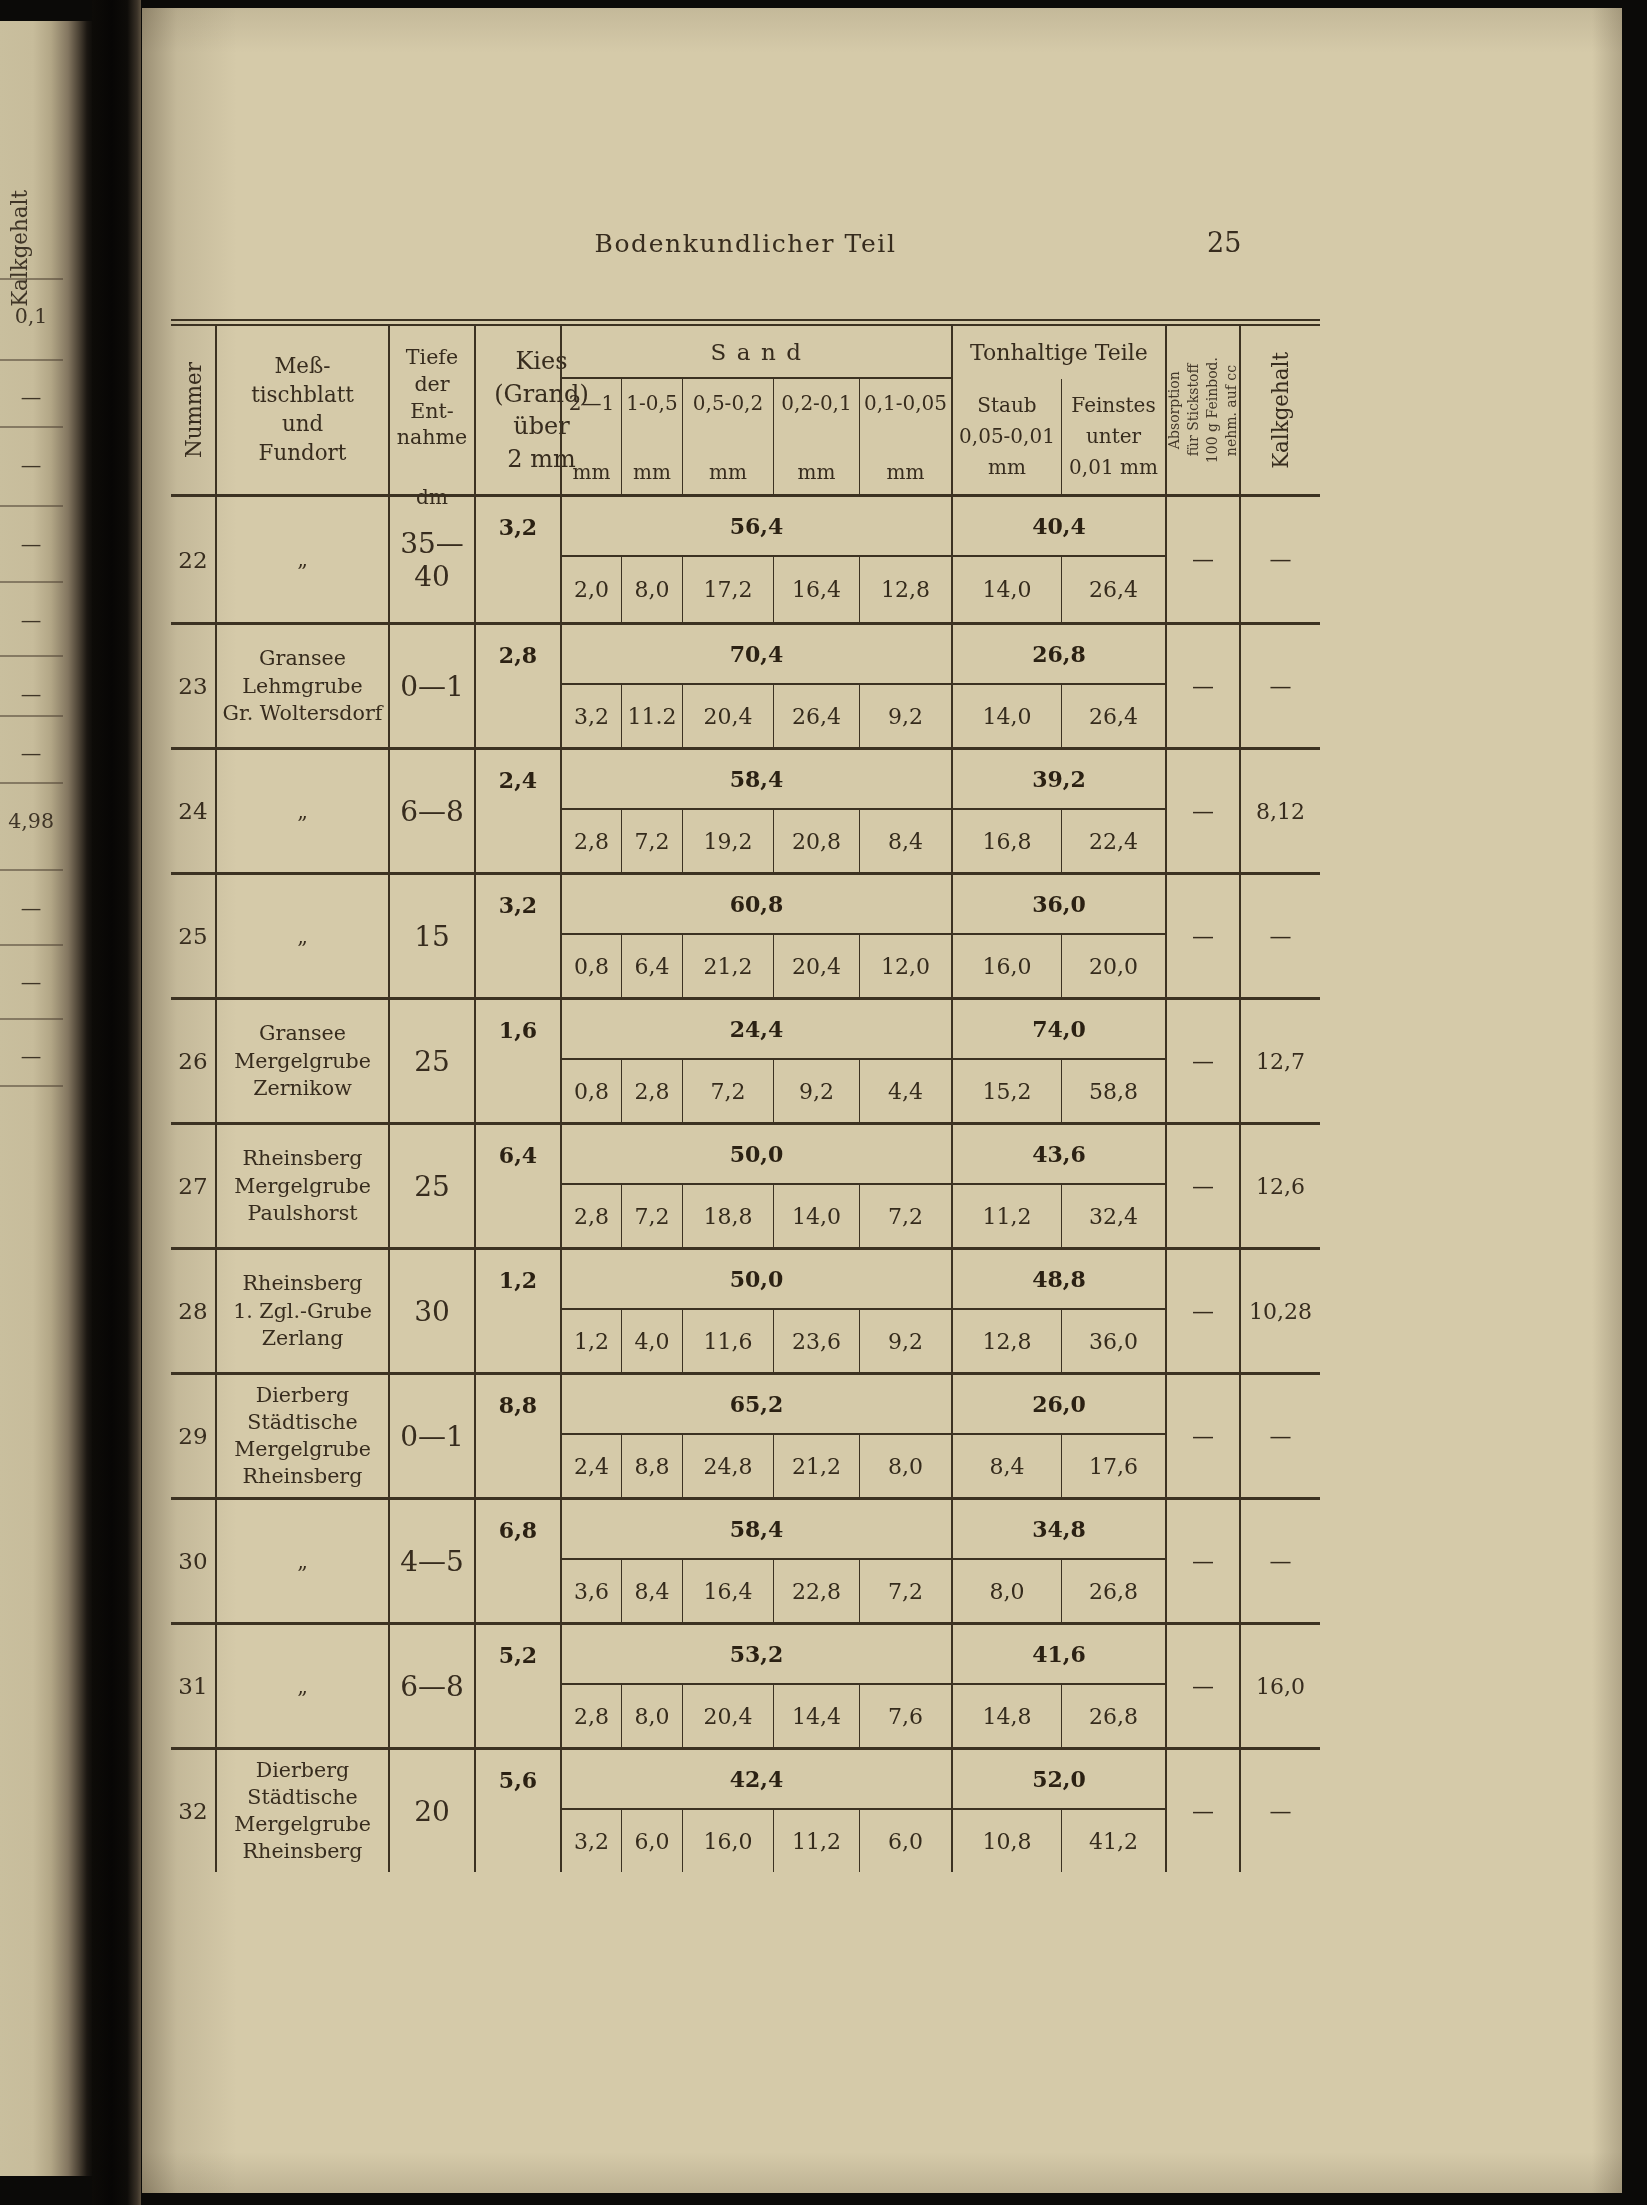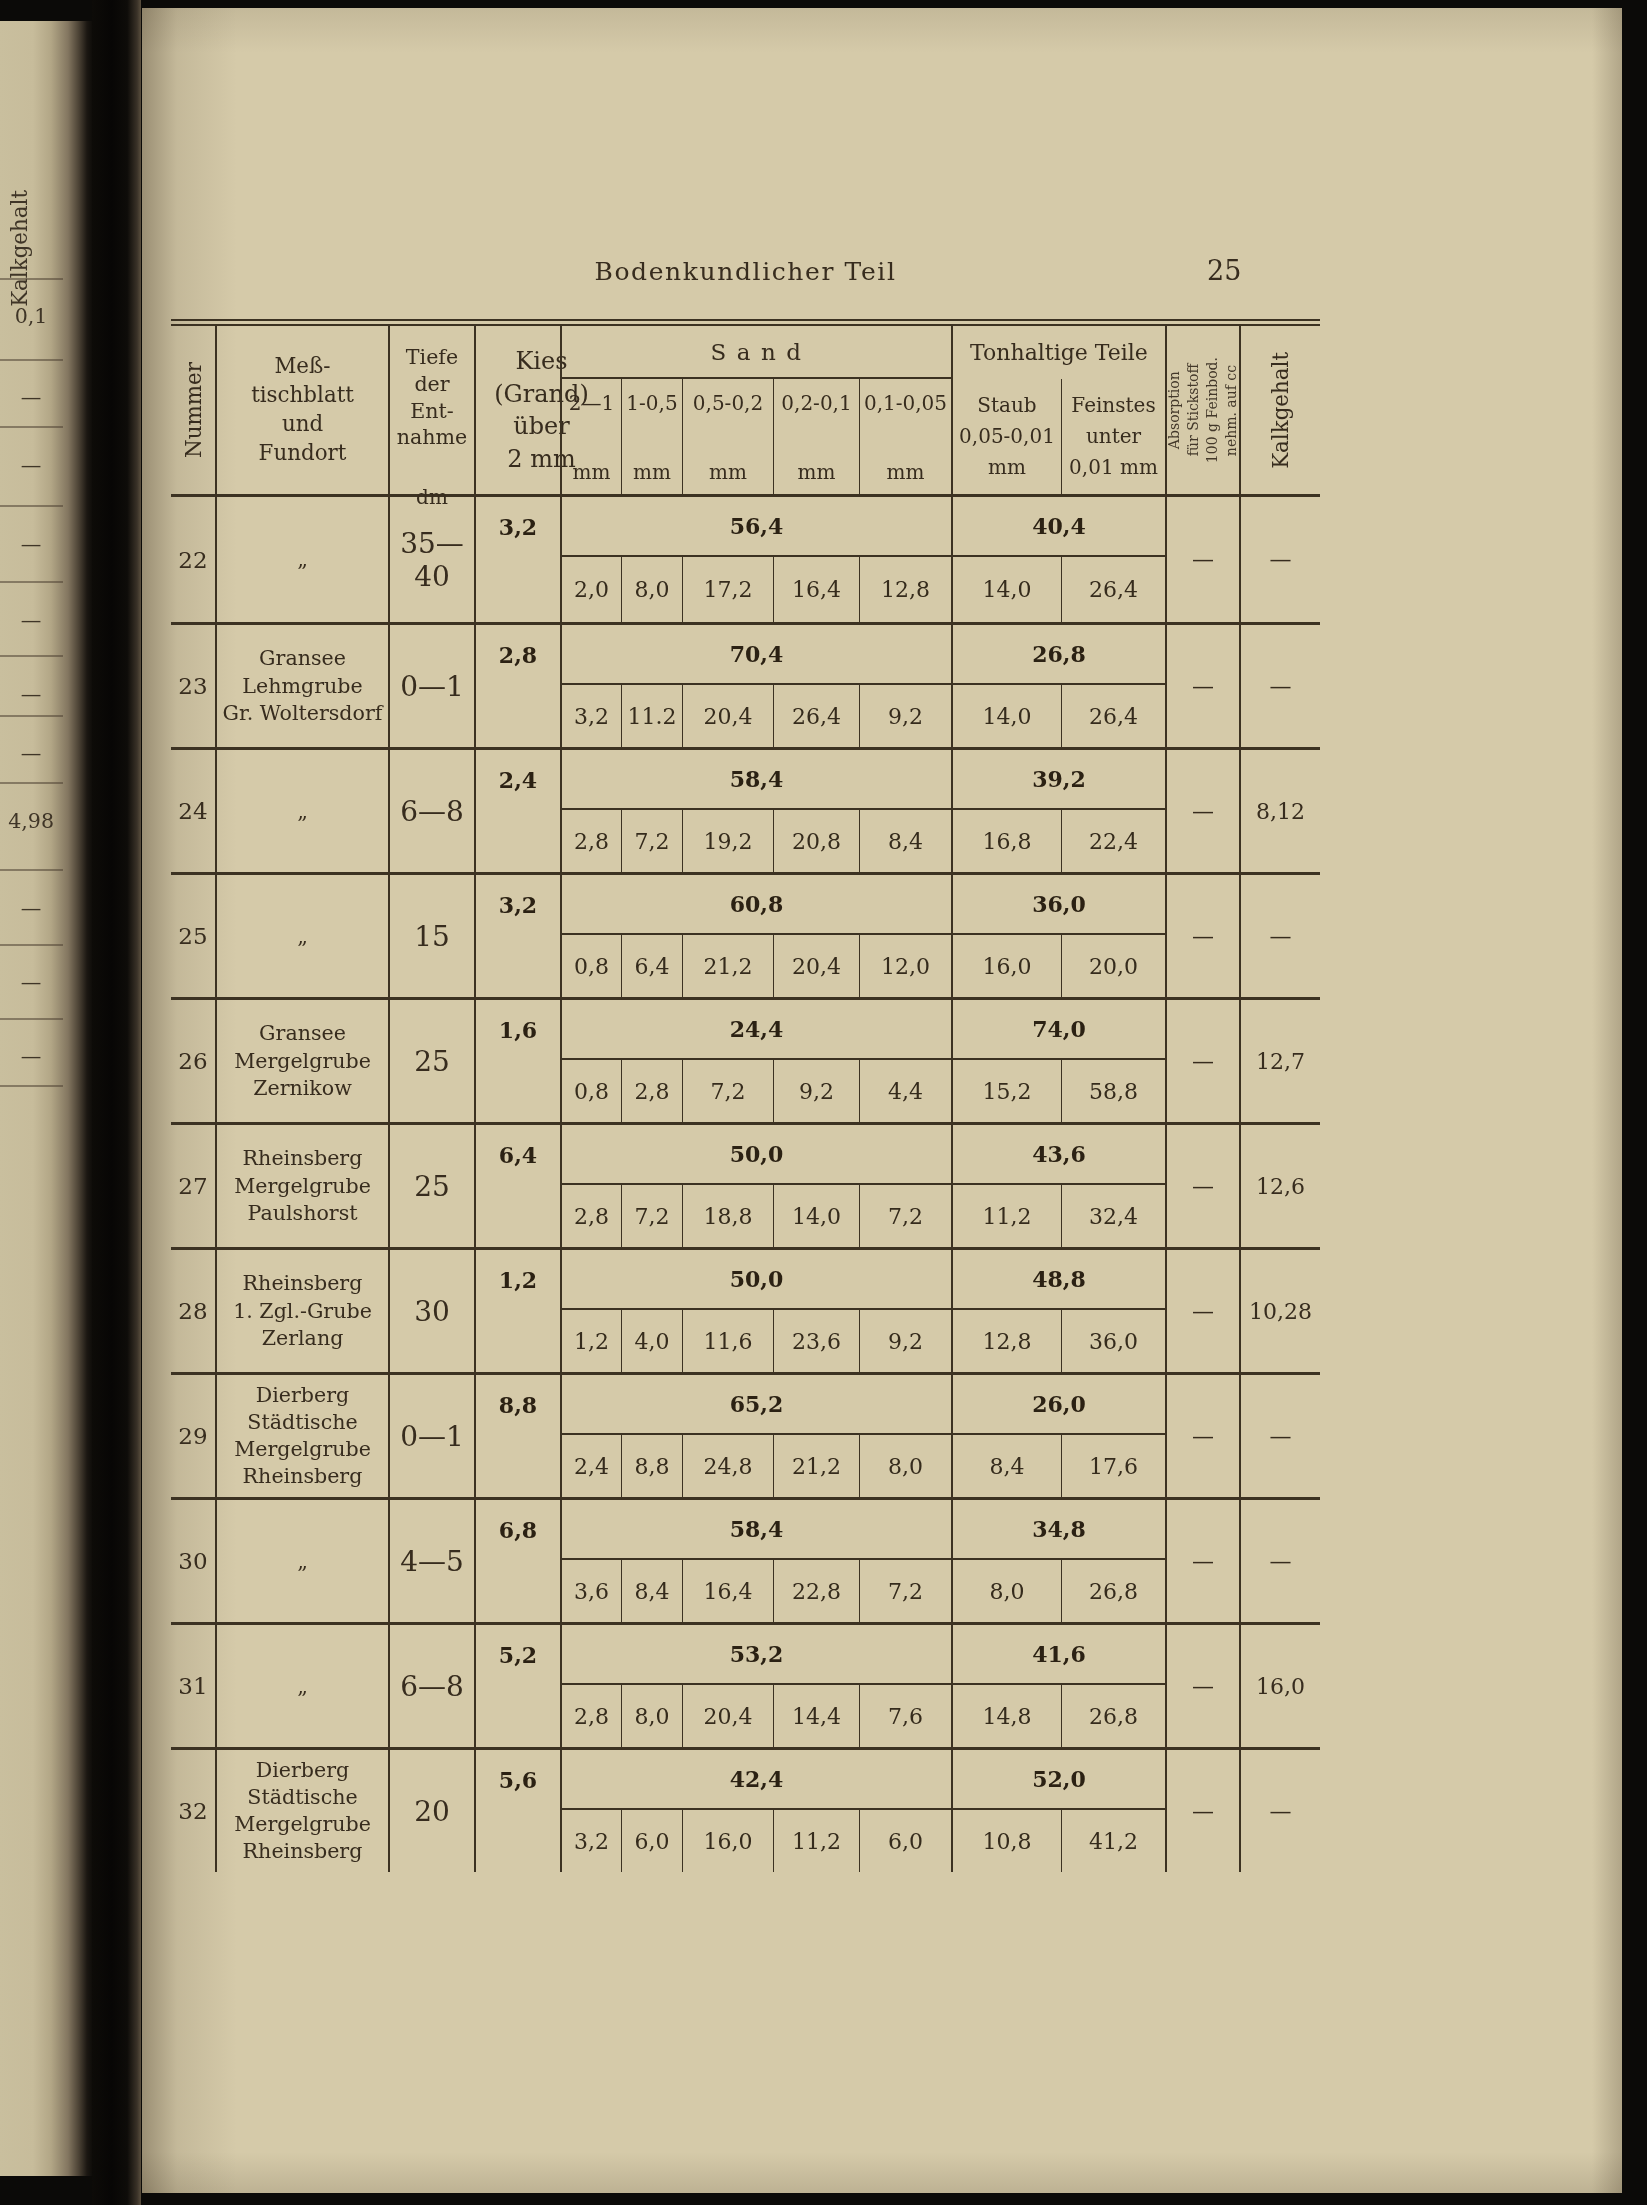--- a/index.html
+++ b/index.html
@@ -25,21 +25,21 @@
   
   .page { position:absolute; left:142px; top:8.2px; width:1480px; height:2185px; color:#372c1e;
     background:
       linear-gradient(to right, rgba(45,32,16,.35), rgba(45,32,16,.10) 35px, rgba(45,32,16,0) 95px),
       linear-gradient(to left, rgba(45,32,16,.22), rgba(45,32,16,0) 30px),
       linear-gradient(to bottom, rgba(45,32,16,.10), rgba(45,32,16,0) 45px),
       linear-gradient(to top, rgba(45,32,16,.14), rgba(45,32,16,0) 41px),
       #d5caa9;
   }
 
-  .running-head { position:absolute; left:29px; top:249px; width:1149px; height:36px; }
+  .running-head { position:absolute; left:29px; top:221px; width:1149px; height:36px; }
   .head-title { position:absolute; left:0; right:0; text-align:center; font-size:25px;
                 letter-spacing:1.6px; color:#372c1e; }
   .page-num { position:absolute; left:1036px; top:-2.5px; font-size:27px; color:#372c1e; }
 
   
   .table { position:absolute; left:29px; top:311px; width:1149px;
     --lc:#3c3222;
     --cols:44px 173px 86px 86px 61px 61px 91px 86px 92px 110px 104px 74px 81px;
     border-top:7.4px double var(--lc);
   }

